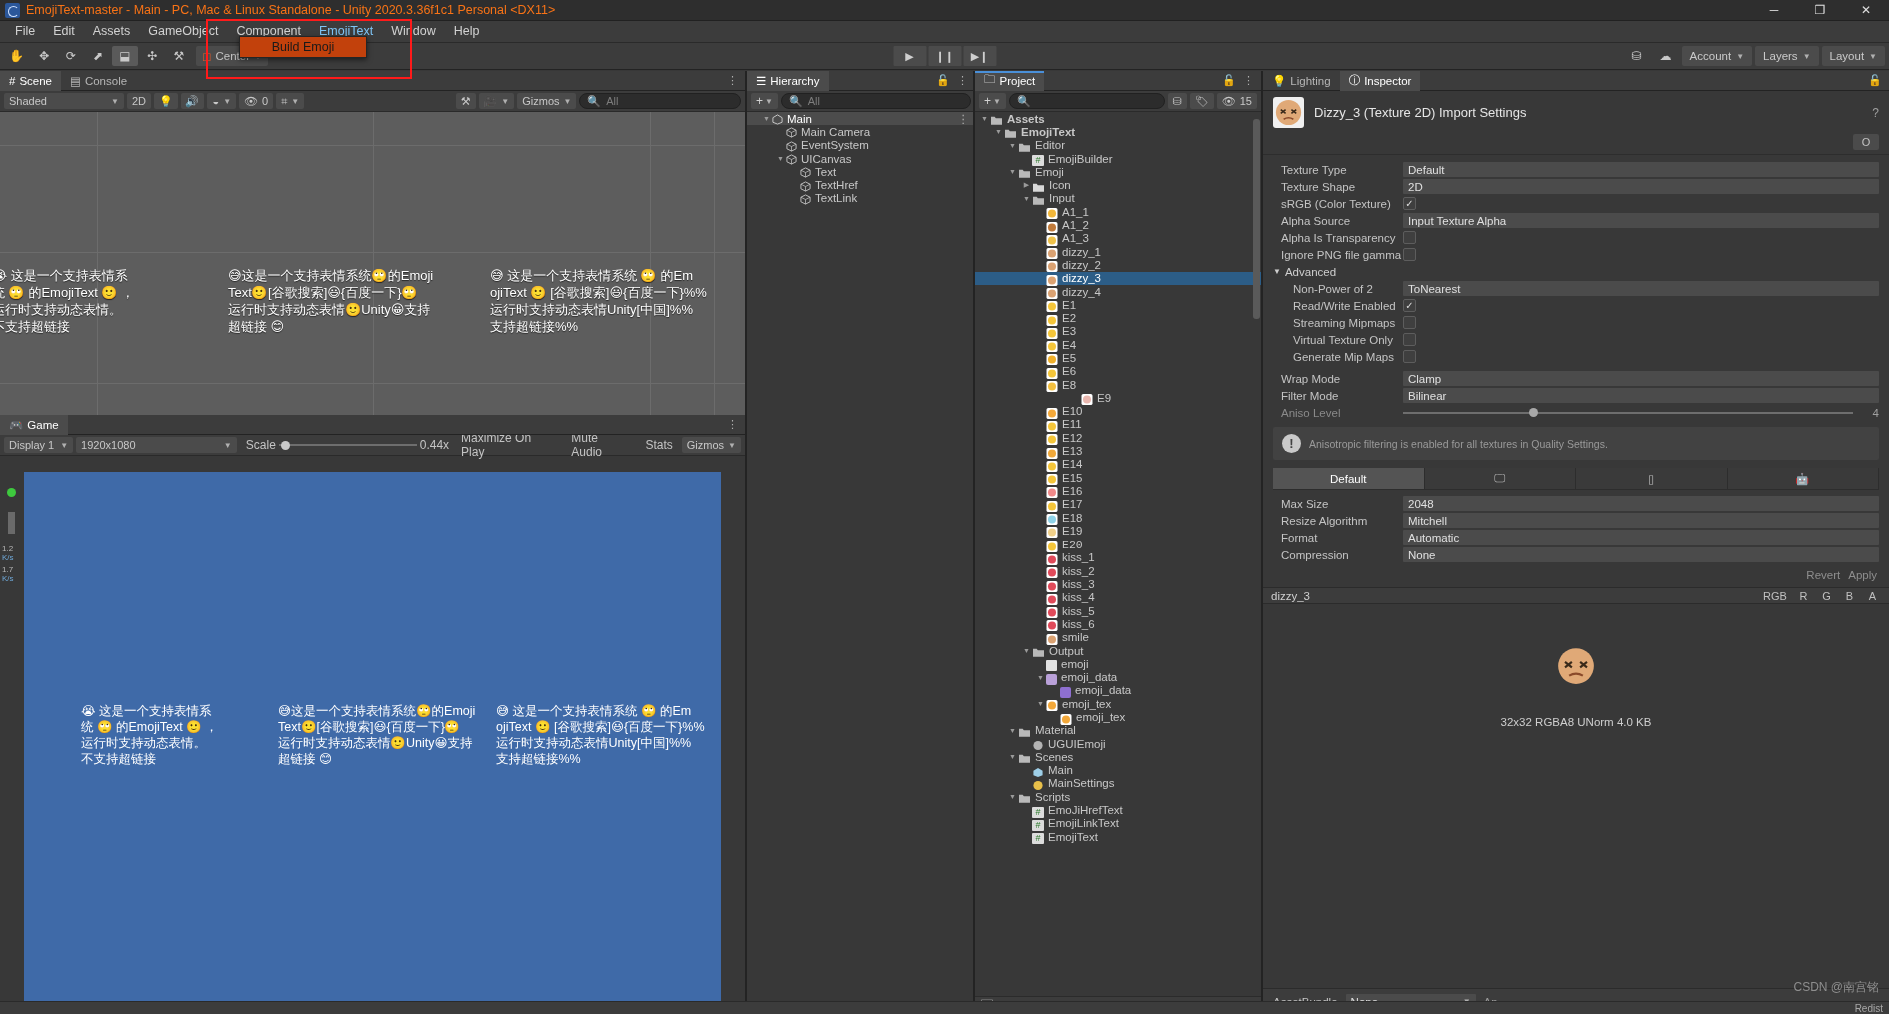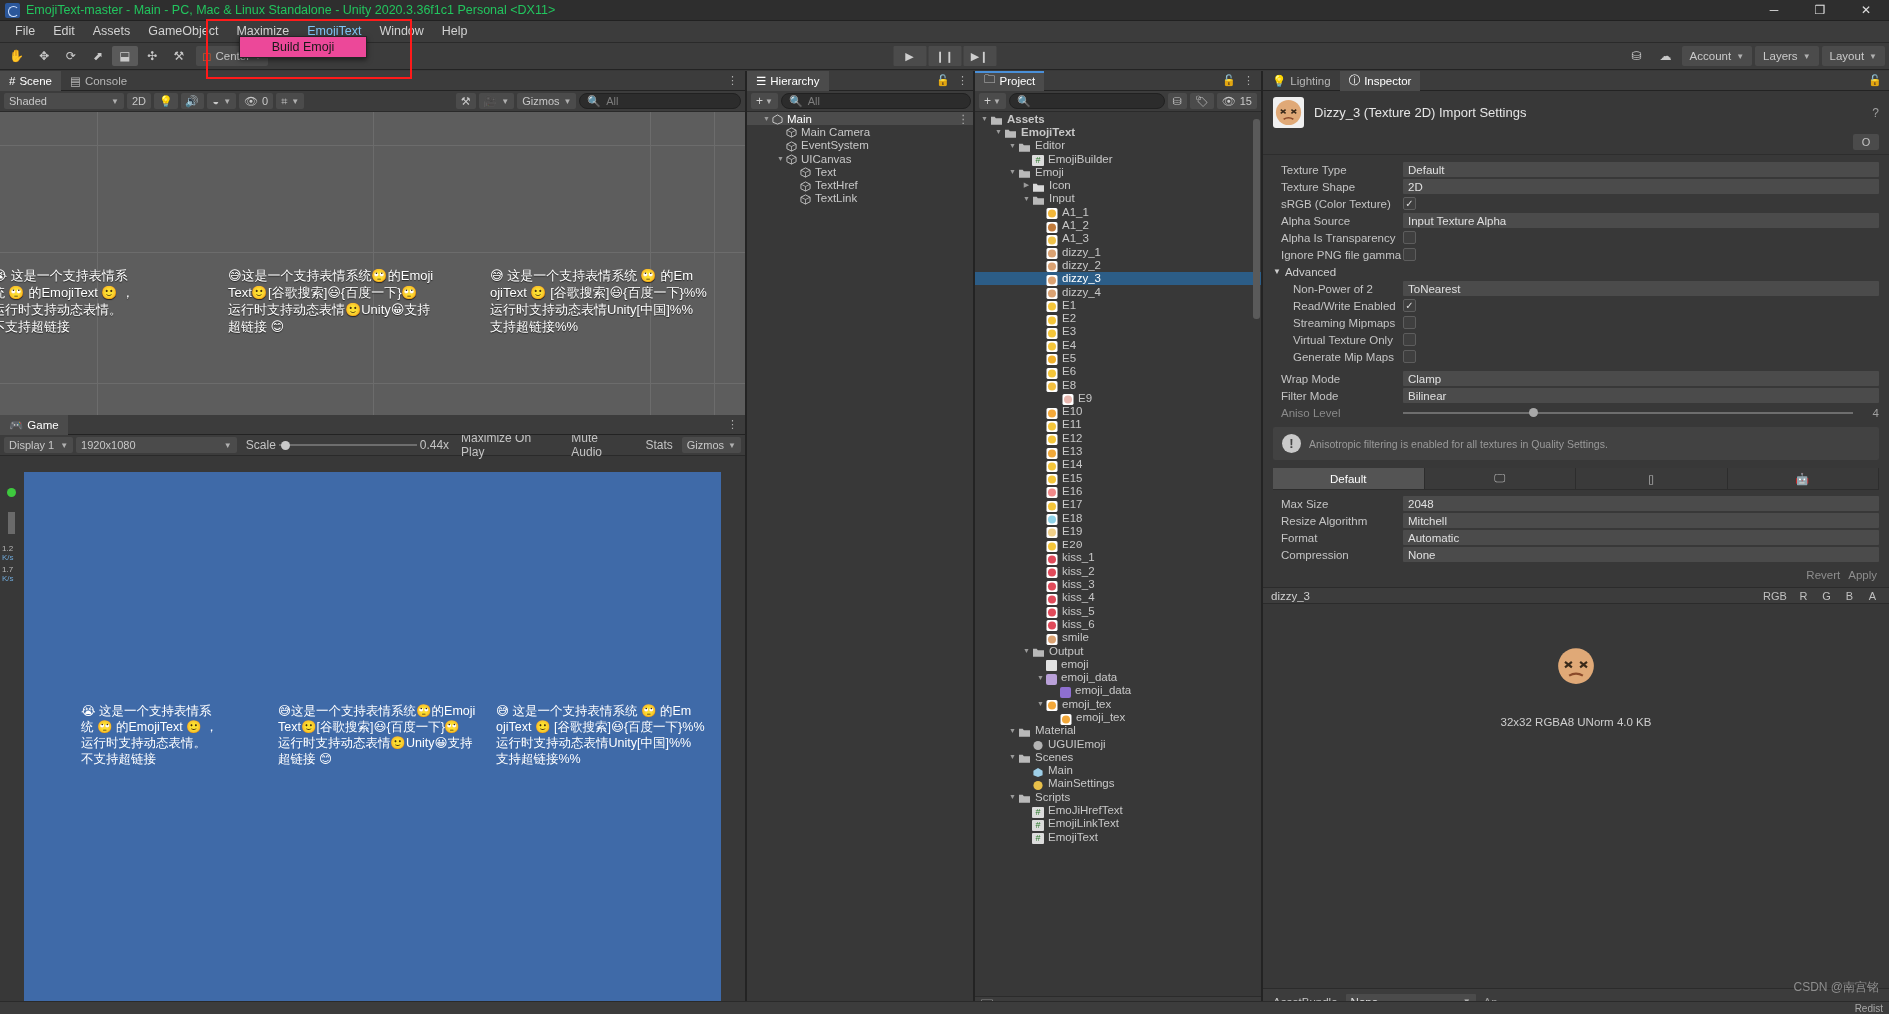--- a/index.html
+++ b/index.html
@@ -10,39 +10,39 @@
     font-size:12px; color:#c4c4c4; position:relative;
   }
 
   
   #titlebar{height:21px;background:#2e2e2e;display:flex;align-items:center;
     border-bottom:1px solid #212121;}
   #titlebar .tb-icon{width:15px;height:15px;margin:0 6px 0 5px;background:#2b579a;
     border-radius:2px;position:relative;}
   #titlebar .tb-icon:after{content:"";position:absolute;left:3px;top:3px;width:9px;height:9px;
     border:1.5px solid #cfe2ff;border-radius:50%;border-right-color:transparent;}
-  #title-text{font-size:12.5px;color:#22c55e;}
+  #title-text{font-size:12.5px;color:#f97316;}
   .winbtns{margin-left:auto;display:flex;height:21px;}
   .winbtn{width:46px;height:21px;display:flex;align-items:center;justify-content:center;
     color:#e0e0e0;font-size:12px;}
 
   
   #menubar{height:22px;background:#3c3c3c;display:flex;align-items:center;
     padding-left:6px;border-bottom:1px solid #2a2a2a;position:relative;}
   .menu-item{padding:3px 9px;font-size:12.5px;color:#d2d2d2;line-height:15px;}
   .menu-item.active{background:#3c3c3c;color:#ffffff;}
 
   
   #redbox{position:absolute;left:206px;top:19px;width:206px;height:60px;
     border:2px solid #ff1a1a;pointer-events:none;z-index:60;}
 
   
   #dropdown{position:absolute;left:239px;top:36px;width:128px;background:#3c3c3c;
     border:1px solid #252525;z-index:70;box-shadow:0 2px 5px rgba(0,0,0,.5);}
-  #dropdown .dd-item{background:#ec4899;color:#1a1a1a;padding:3px 10px;font-size:12.5px;
+  #dropdown .dd-item{background:#c2410c;color:#1a1a1a;padding:3px 10px;font-size:12.5px;
     text-align:center;}
 
   
   #toolbar{height:27px;background:#3c3c3c;display:flex;align-items:center;
     padding:0 4px;border-bottom:1px solid #232323;position:relative;}
   .tbtn{width:26px;height:20px;display:flex;align-items:center;justify-content:center;
     color:#c8c8c8;font-size:12px;border-radius:2px;}
   .tbtn.sel{background:#5a5a5a;}
   .tgroup{display:flex;gap:1px;margin-right:4px;}
   .pivotbox{display:flex;align-items:center;height:20px;background:#4b4b4b;border-radius:2px;
@@ -159,21 +159,21 @@
     <div class="winbtn">❐</div>
     <div class="winbtn close">✕</div>
   </div>
 </div>
 
 <div id="menubar">
   <div class="menu-item">File</div>
   <div class="menu-item">Edit</div>
   <div class="menu-item">Assets</div>
   <div class="menu-item">GameObject</div>
-  <div class="menu-item">Maximize</div>
+  <div class="menu-item">Component</div>
   <div class="menu-item active" style="color:#7ec4f5">EmojiText</div>
   <div class="menu-item">Window</div>
   <div class="menu-item">Help</div>
 </div>
 
 <div id="redbox"></div>
 <div id="dropdown">
   <div class="dd-item">Build Emoji</div>
 </div>
 
@@ -612,21 +612,21 @@
           <span>E6</span>
         </div>
         <div class="prow" style="padding-left: 60px;">
           <span class="arrow"></span>
           <span style="display: inline-block; margin-right: 4px; line-height: 0; position: relative; top: 2px;"><svg width="12" height="11" viewBox="0 0 12 12">
               <rect width="12" height="12" rx="2" fill="#ffffff"></rect>
               <circle cx="6" cy="6" r="4.4" fill="#f3c040"></circle>
             </svg></span>
           <span>E8</span>
         </div>
-        <div class="prow" style="padding-left: 76px; text-align: right;">
+        <div class="prow" style="padding-left: 95px; text-align: right;">
           <span class="arrow"></span>
           <span style="display: inline-block; margin-right: 4px; line-height: 0; position: relative; top: 2px;"><svg width="12" height="11" viewBox="0 0 12 12">
               <rect width="12" height="12" rx="2" fill="#ffffff"></rect>
               <circle cx="6" cy="6" r="4.4" fill="#eab8b0"></circle>
             </svg></span>
           <span>E9</span>
         </div>
         <div class="prow" style="padding-left: 60px;">
           <span class="arrow"></span>
           <span style="display: inline-block; margin-right: 4px; line-height: 0; position: relative; top: 2px;"><svg width="12" height="11" viewBox="0 0 12 12">

